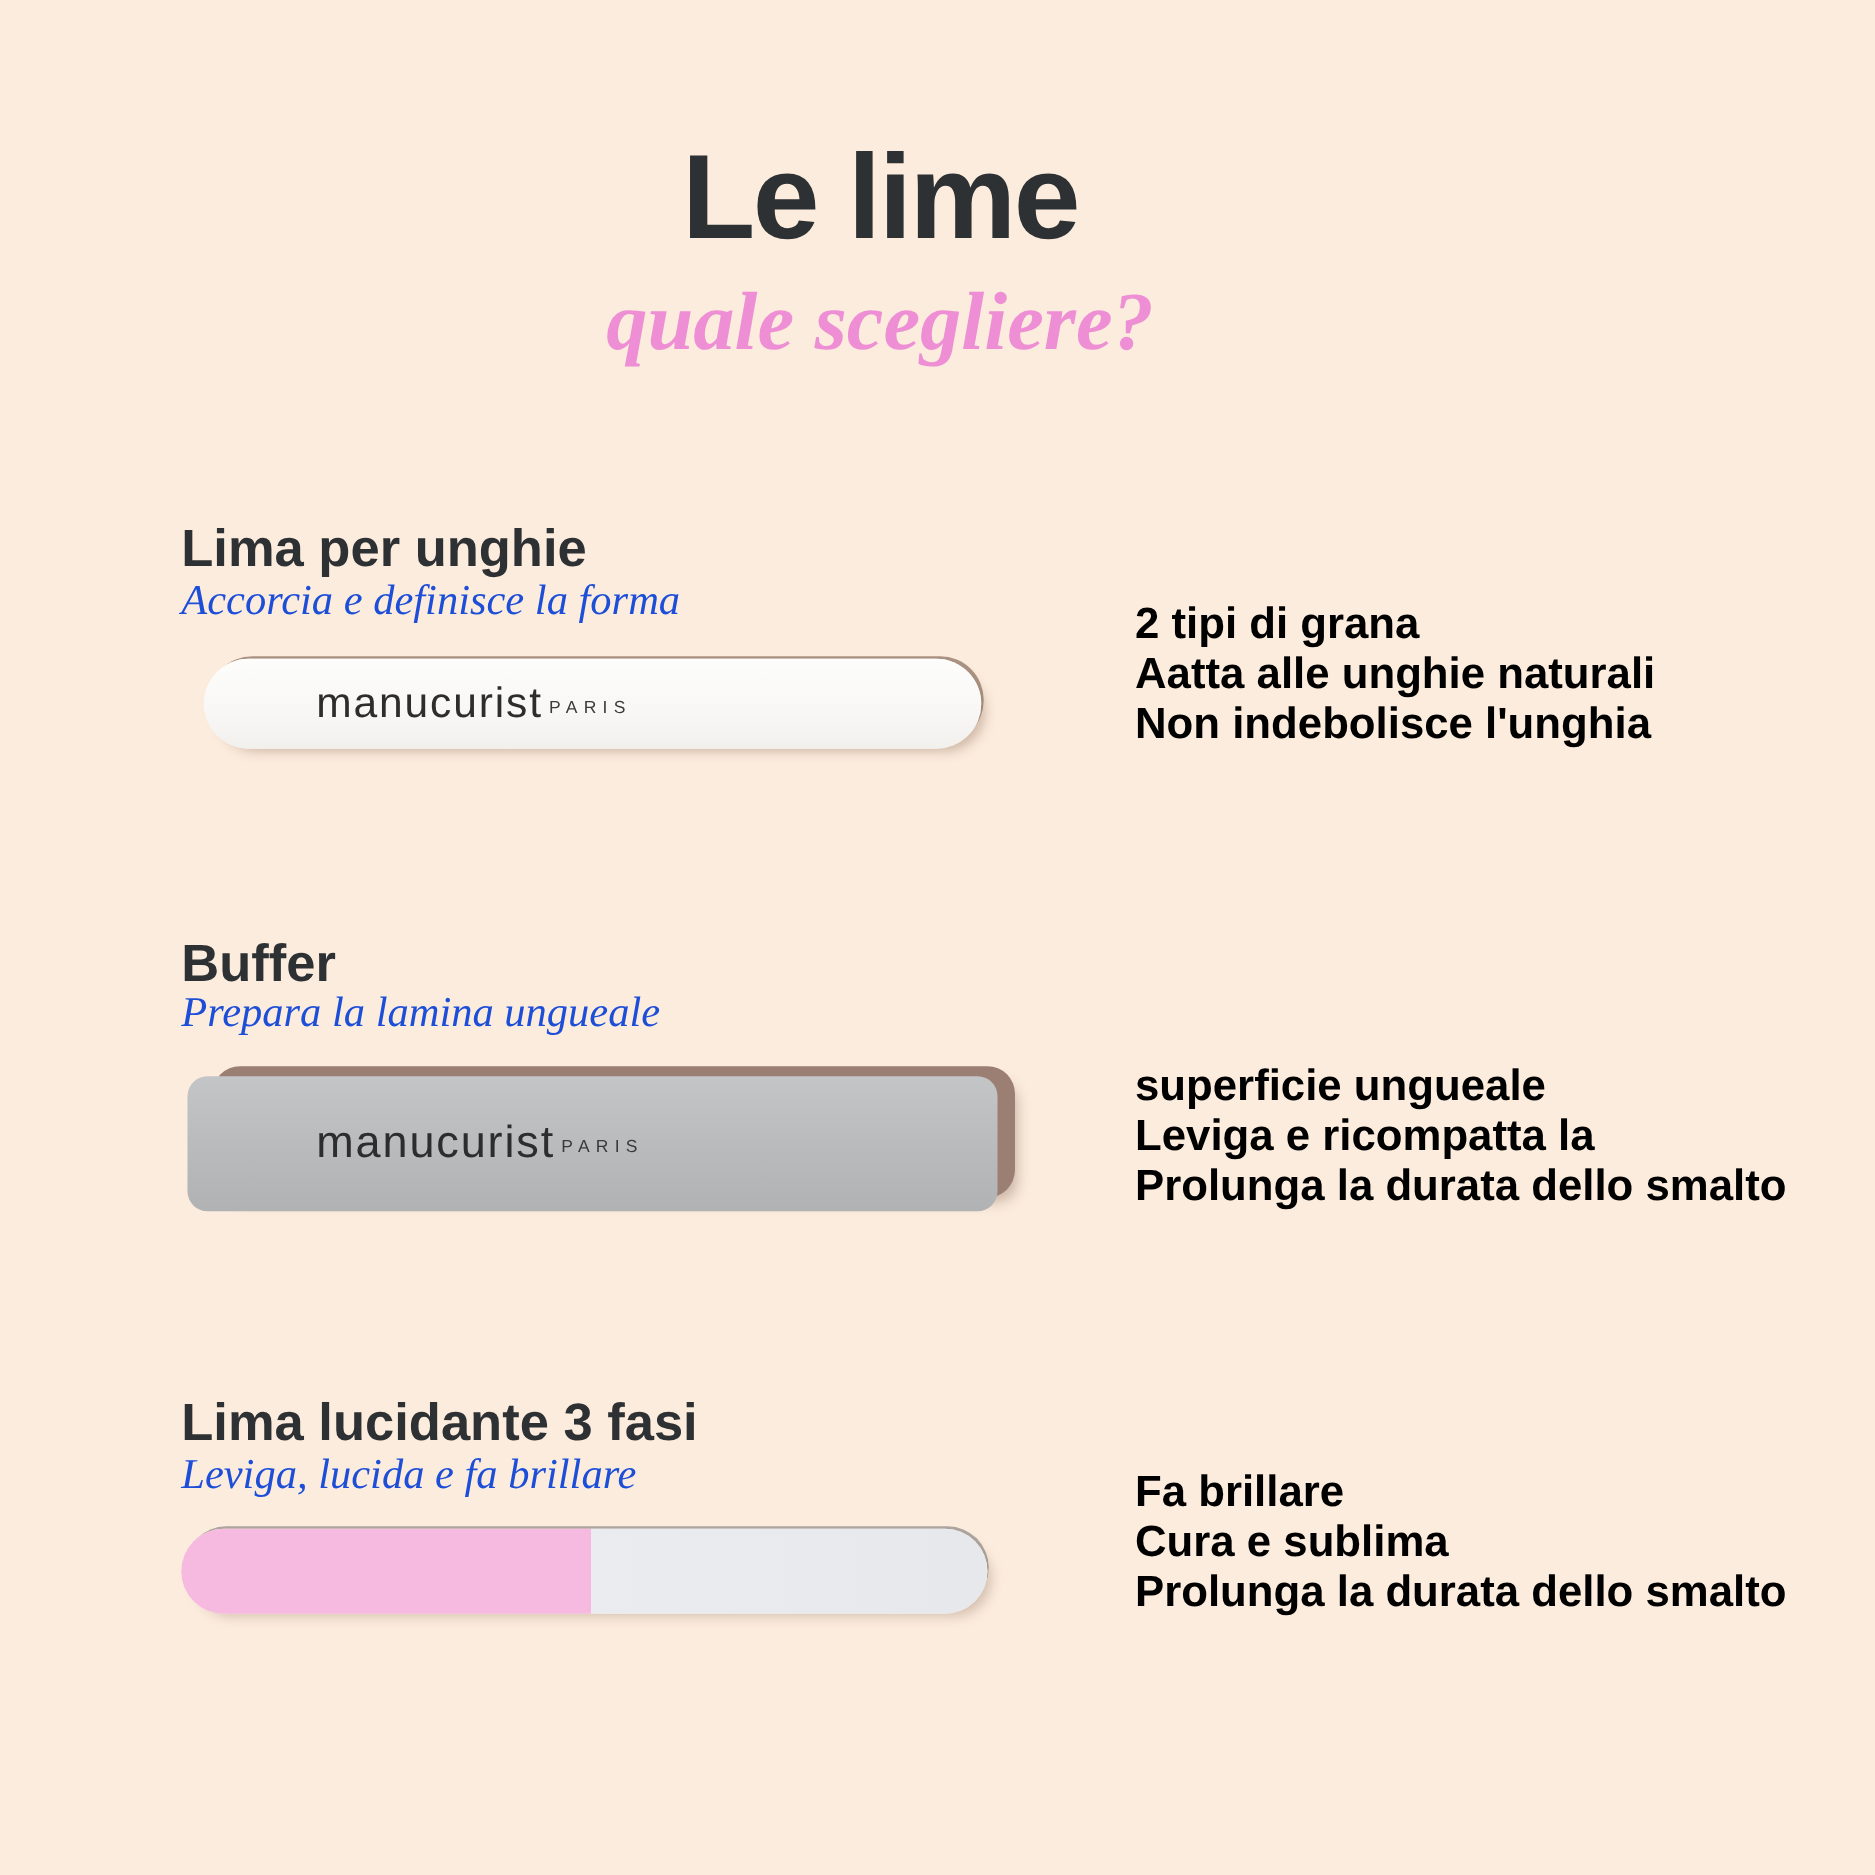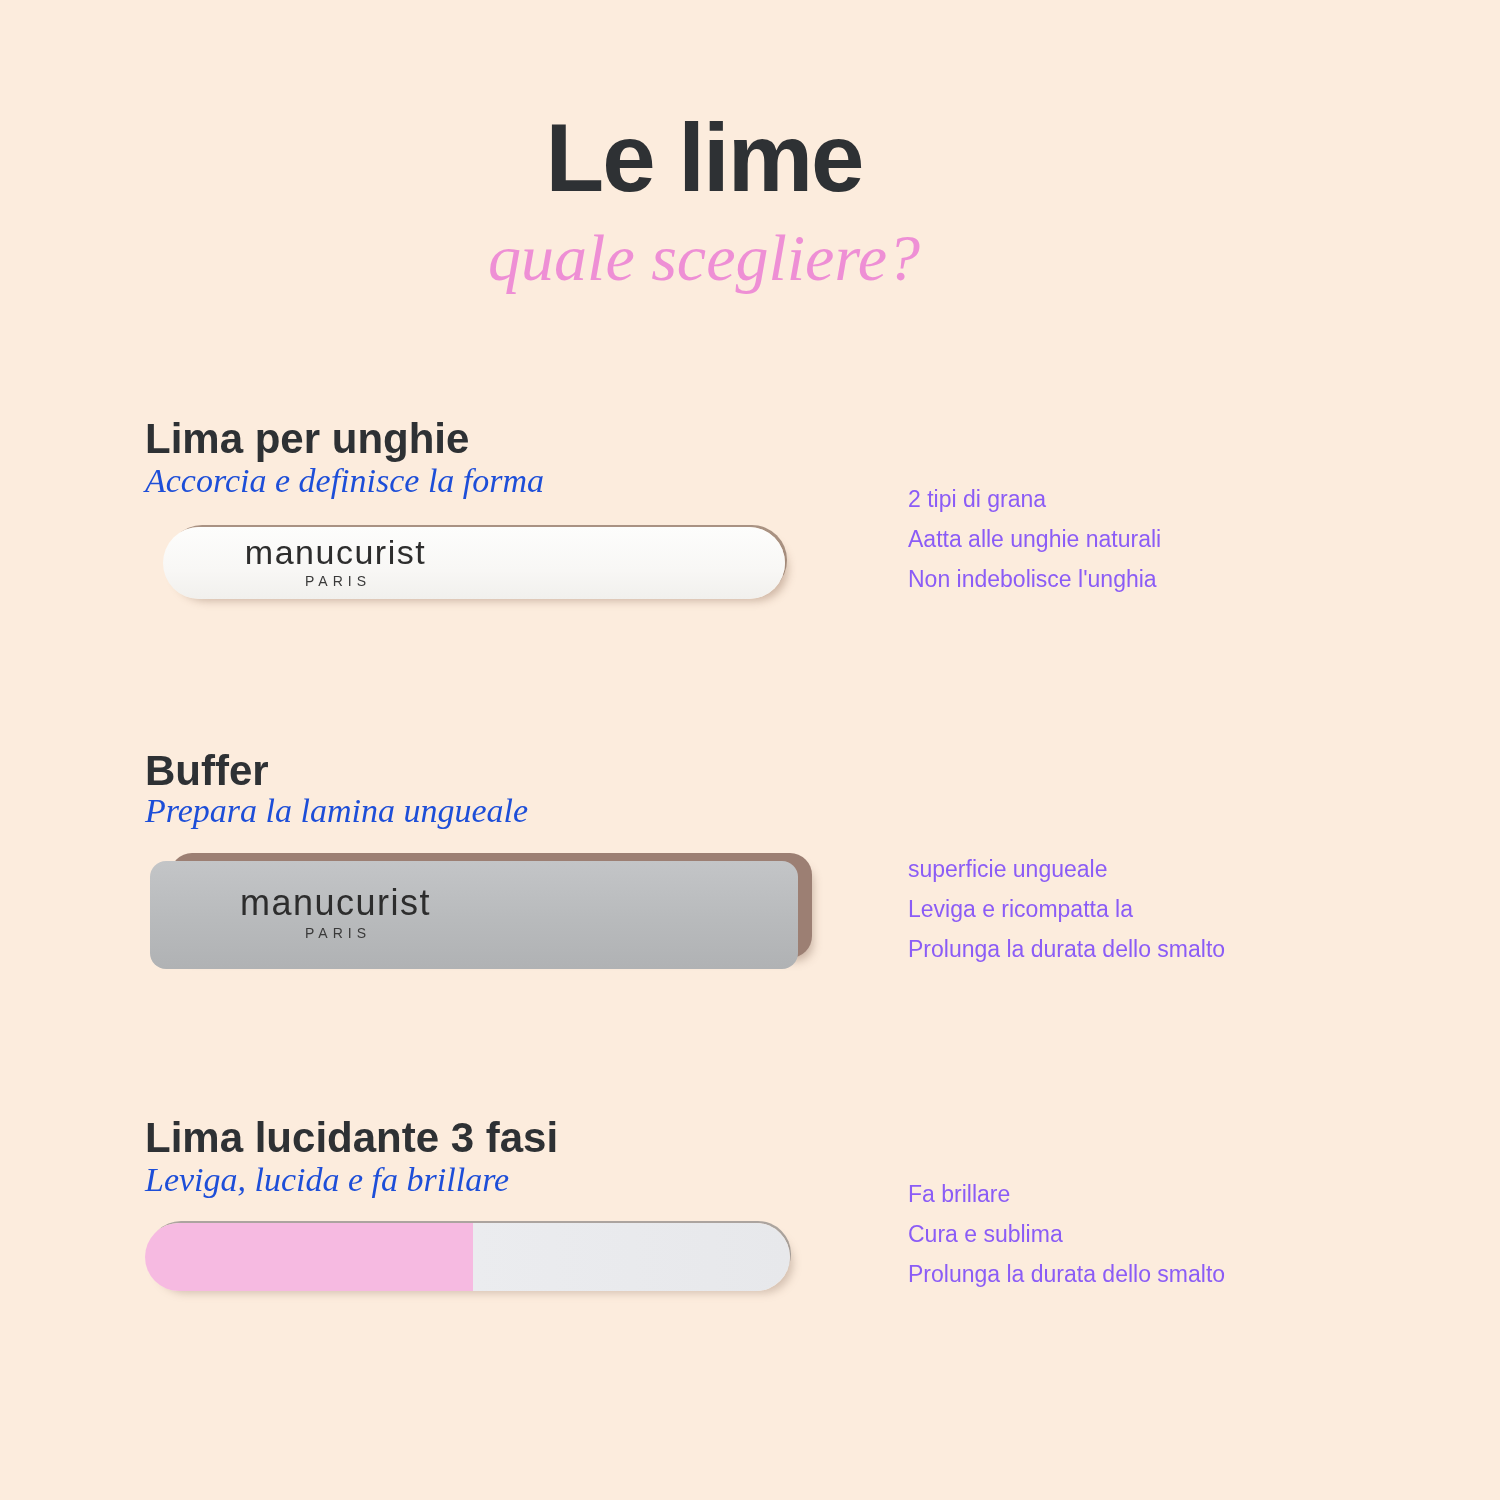--- a/index.html
+++ b/index.html
@@ -20,48 +20,49 @@
     padding-right:92px; 
   }
   .title{
     font-size:96px;font-weight:600;letter-spacing:-2px;
     color:#2e3134;line-height:1.12;margin:0;
   }
   .subtitle{
     font-family:"Liberation Serif",serif;font-style:italic;
     font-size:66px;color:#ee8fd5;line-height:1.1;
     margin:10px 0 0 0;
+    font-weight:bold;
   }
 
   
   .sec-heading{
     position:absolute;left:145px;
     font-size:42px;font-weight:600;color:#2e3134;line-height:1.25;
     margin:0;
   }
   .sec-tagline{
     position:absolute;left:145px;
     font-family:"Liberation Serif",serif;font-style:italic;
     font-size:34px;color:#1d4ed8;line-height:1.3;margin:0;
   }
   .h-1{top:413px;} .t-1{top:459px;}
   .h-2{top:745px;} .t-2{top:789px;}
   .h-3{top:1112px;} .t-3{top:1158px;}
 
   
   .features{
     position:absolute;left:908px;width:560px;
-    font-size:23px;line-height:40px;color:#8b5cf6;
-    font-weight:400;
+    font-size:35px;line-height:40px;color:#000000;
+    font-weight:700;
   }
   .f-1{top:479px;} .f-2{top:849px;} .f-3{top:1174px;}
   .feature-line{white-space:nowrap;}
 
   
-  .logo{display:flex;flex-direction:column;align-items:center;line-height:1;}
+  .logo{display:flex;flex-direction:row;align-items:center;line-height:1;}
   .logo .name{
     font-size:34px;letter-spacing:1.5px;color:#2d2d2d;font-weight:400;
   }
   .logo .city{
     font-size:14px;letter-spacing:5px;color:#3a3a3a;margin-top:5px;
     padding-left:5px; 
     text-align:center;
   }
 
   

